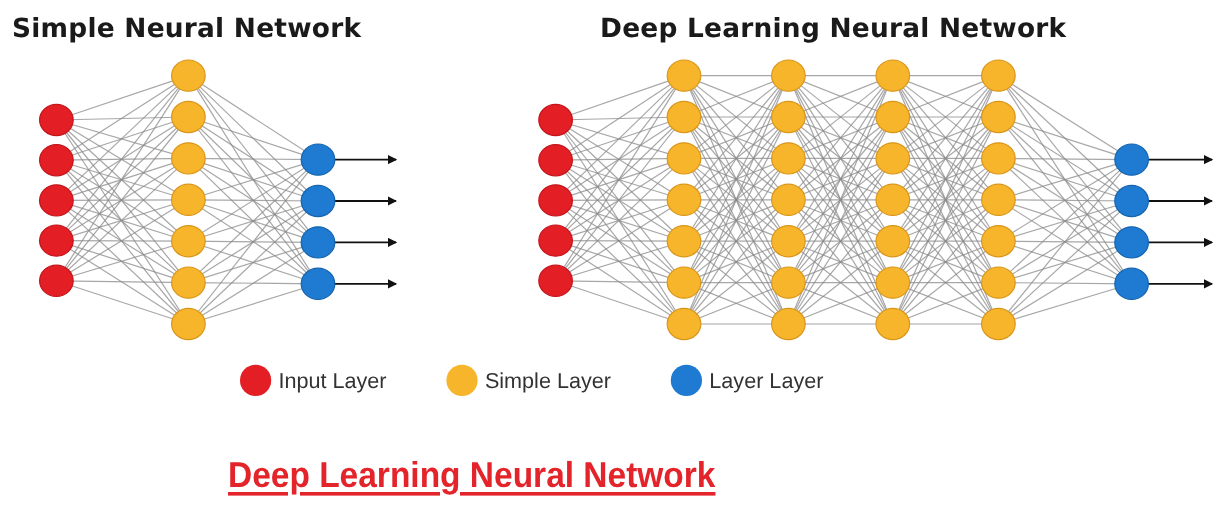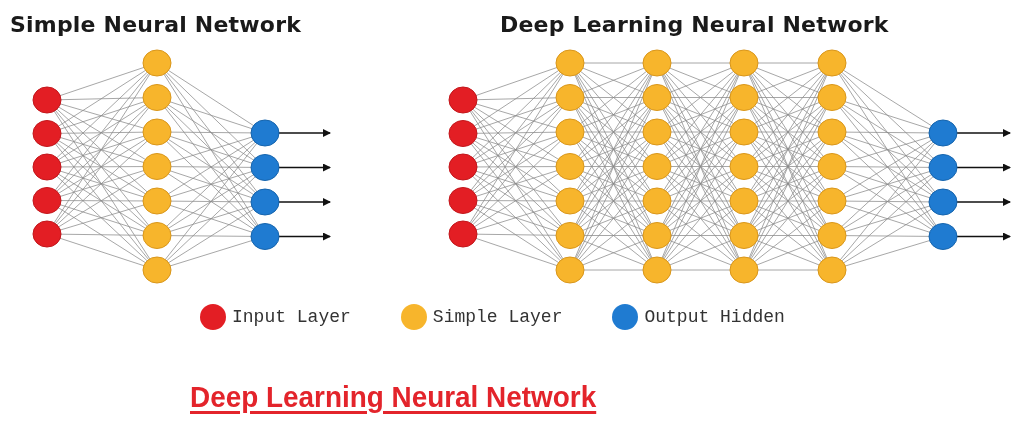--- a/index.html
+++ b/index.html
@@ -7,21 +7,21 @@
   #stage { position: absolute; left: 0; top: 0; width: 988px; height: 428px; }
   .title {
     position: absolute; font-family: "DejaVu Sans", sans-serif; font-weight: bold;
     color: #1a1a1a; font-size: 22px; letter-spacing: 0.2px; white-space: nowrap;
   }
   #simple-title { left: 10px; top: 12px; }
   #deep-title { left: 500px; top: 12px; }
   .legend { position: absolute; top: 304px; left: 200px; display: flex; align-items: center; }
   .legend-item { display: flex; align-items: center; margin-right: 50px; }
   .legend-dot { width: 26px; height: 26px; border-radius: 50%; margin-right: 6px; }
-  .legend-label { font-family: Liberation Mono, monospace; font-size: 18px; color: #333; }
+  .legend-label { font-family: Liberation Sans, sans-serif; font-size: 18px; color: #333; }
   #caption {
     position: absolute; left: 190px; top: 380px;
     font-family: "Liberation Sans", sans-serif; font-weight: bold; font-size: 30px;
     color: #e3242b; text-decoration: underline; text-decoration-thickness: 3px;
     text-underline-offset: 4px; white-space: nowrap; transform: scaleX(0.93); transform-origin: left;
   }
 </style>
 </head>
 <body>
 
@@ -379,18 +379,18 @@
     <div class="legend-item">
       <span class="legend-dot" style="background:#e31e24"></span>
       <span class="legend-label">Input Layer</span>
     </div>
     <div class="legend-item">
       <span class="legend-dot" style="background:#f7b52c"></span>
       <span class="legend-label">Simple Layer</span>
     </div>
     <div class="legend-item">
       <span class="legend-dot" style="background:#1f7bd1"></span>
-      <span class="legend-label">Output Hidden</span>
+      <span class="legend-label">Layer Layer</span>
     </div>
   </div>
 
   <div id="caption">Deep Learning Neural Network</div>
 </div>
 
 </body></html>

